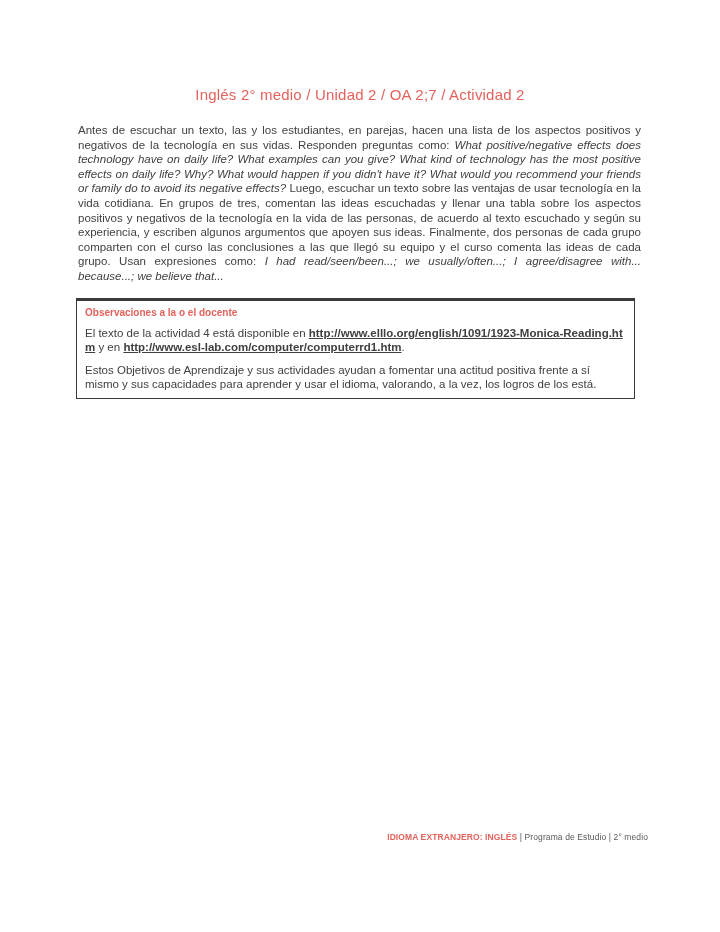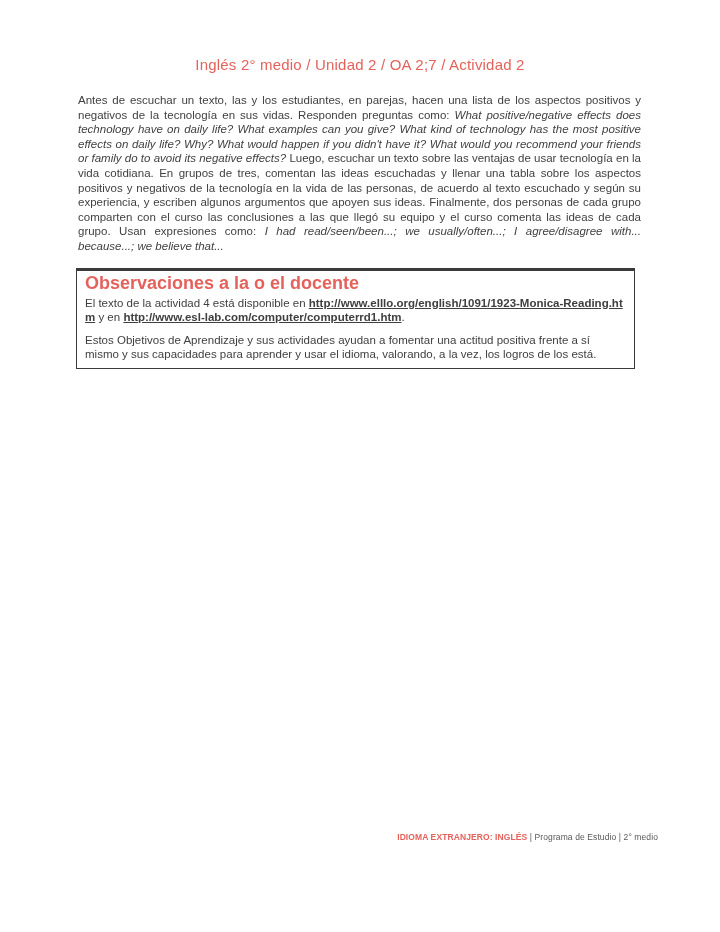--- a/index.html
+++ b/index.html
@@ -14,21 +14,21 @@
     position:relative;
     width:720px;
     height:932px;
     margin:0 auto;
     background:#ffffff;
     font-family:"Liberation Sans", sans-serif;
     color:var(--body-text);
     overflow:hidden;
   }
   .doc-title{
-    padding-top:56px;
+    padding-top:86px;
     text-align:center;
     color:var(--accent);
     font-size:15px;
     font-weight:normal;
     letter-spacing:0.2px;
   }
   .activity-paragraph{
     width:563px;
     margin:20px auto 0 78px;
     text-align:justify;
@@ -42,36 +42,36 @@
     margin:14px 0 0 76px;
     border:1px solid var(--border-dark);
     border-top:3px solid var(--border-dark);
     padding:5px 8px 6px 8px;
     font-size:11.5px;
     line-height:14.2px;
   }
   .obs-title{
     color:var(--accent);
     font-weight:bold;
-    font-size:18px;
+    font-size:10px;
     margin-bottom:6px;
   }
   .obs-links{margin-bottom:9px;}
   .obs-box a{
     color:var(--body-text);
     text-decoration:underline;
     word-break:break-all;
     cursor:pointer;
     font-weight:bold;
   }
   .obs-note{}
   .page-footer{
     position:absolute;
     top:822px;
-    right:62px;
+    right:72px;
     font-size:8.5px;
     letter-spacing:0.1px;
     white-space:pre;
   }
   .page-footer .subject{color:var(--accent);font-weight:bold;}
   .page-footer .meta{color:var(--footer-gray);}
 </style>
 </head>
 <body>
 

